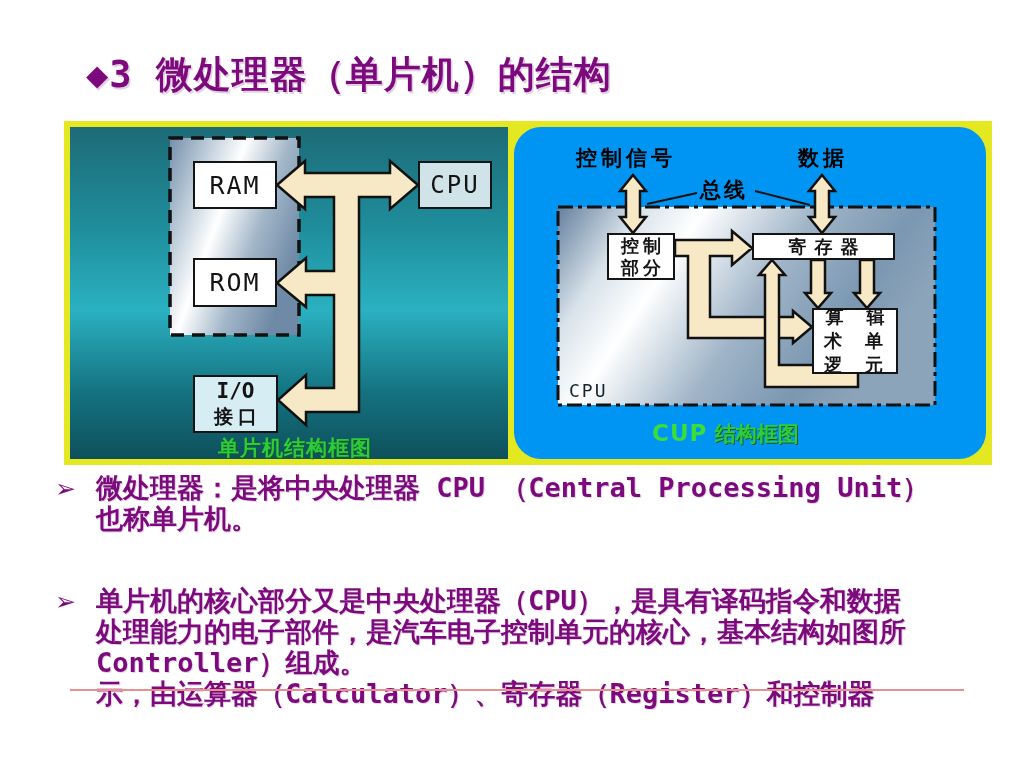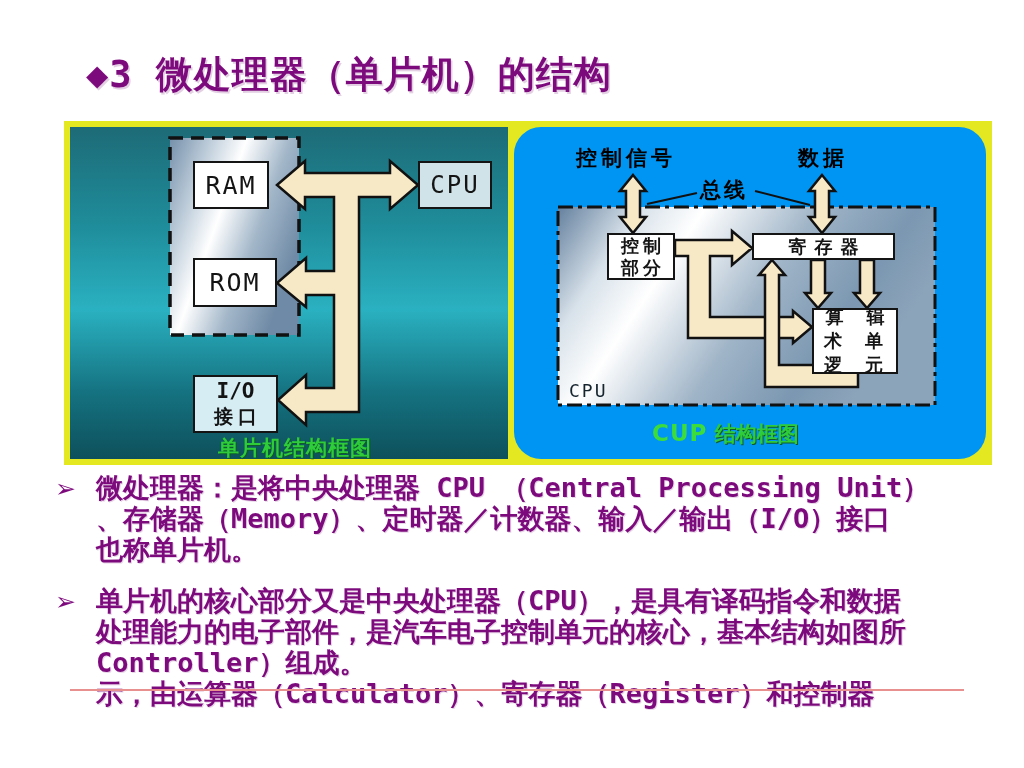--- a/index.html
+++ b/index.html
@@ -41,21 +41,21 @@
     border-radius:27px;
   }
   .dsvg{position:absolute;left:0;top:0}
   .arrow{fill:var(--arrow_cream);stroke:#111;stroke-width:2.5;stroke-linejoin:miter}
   .busline{stroke:#111;stroke-width:2}
   .box{
     position:absolute;background:#fff;border:2px solid #141414;box-sizing:border-box;
     display:flex;align-items:center;justify-content:center;color:#141414;text-align:center;
   }
   .mono{font-family:"DejaVu Sans Mono",monospace;font-weight:500}
-  .ram{left:123px;top:34px;width:76px;height:48px;font-size:25px;letter-spacing:2px}
+  .ram{left:123px;top:34px;width:84px;height:48px;font-size:25px;letter-spacing:2px}
   .rom{left:123px;top:131px;width:84px;height:49px;font-size:25px;letter-spacing:2px}
   .cpul{left:348px;top:34px;width:74px;height:48px;font-size:24px;letter-spacing:2px;background:var(--box_blue_light)}
   .io{left:123px;top:248px;width:85px;height:58px;flex-direction:column;background:var(--box_cyan_light);line-height:25px}
   .io .en{font-family:"DejaVu Sans Mono",monospace;font-size:21px;font-weight:bold}
   .io .zh{font-size:19px;font-weight:bold;letter-spacing:5px;text-indent:5px}
   .caption-l{
     position:absolute;left:112px;top:307px;width:226px;text-align:center;
     font-size:21px;font-weight:bold;color:var(--caption_green);letter-spacing:1px;
     text-shadow:1px 1px 0 #115a2a;
   }
@@ -157,21 +157,20 @@
       <div class="caption-r">
         <span class="cup">CUP</span><span class="capzh"> 结构框图</span>
       </div>
     </div>
   </div>
 
   <div class="bullet b1">
     <span class="marker">➢</span>
     <div class="lines">
       <div class="ln">微处理器：是将中央处理器 CPU （Central Processing Unit）</div>
-      <div class="ln">、存储器（Memory）、定时器／计数器、输入／输出（I/O）接口</div>
       <div class="ln">也称单片机。</div>
     </div>
   </div>
 
   <div class="bullet b2">
     <span class="marker">➢</span>
     <div class="lines">
       <div class="ln">单片机的核心部分又是中央处理器（CPU），是具有译码指令和数据</div>
       <div class="ln">处理能力的电子部件，是汽车电子控制单元的核心，基本结构如图所</div>
       <div class="ln">Controller）组成。</div>

